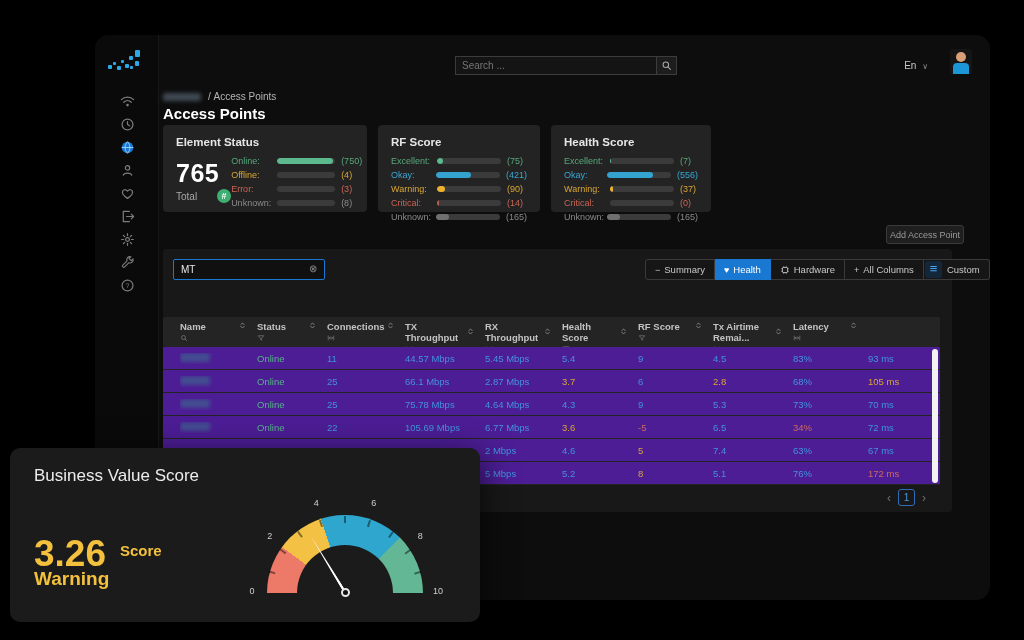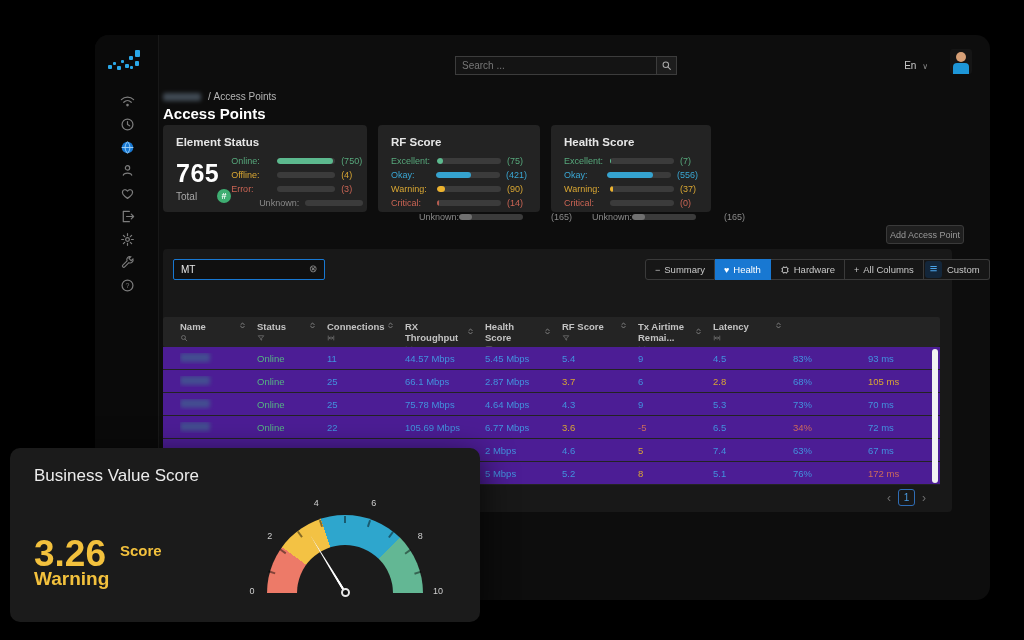--- a/index.html
+++ b/index.html
@@ -64,21 +64,21 @@
   .legend-label { width:46px; }
   .bar-track { height:6px; background:#3b3b3b; border-radius:3px; overflow:hidden; flex:0 0 auto; }
   #card-element .bar-track { width:58px; }
   #card-rf .bar-track, #card-health .bar-track { width:64px; }
   .bar-fill { height:6px; border-radius:3px; }
   .legend-count { margin-left:6px; }
   .s-ok { color:#57a87c; }   .f-ok { background:#5cb98e; }
   .s-info { color:#3aa7d4; } .f-info { background:#35a3cf; }
   .s-warn { color:#d9a733; } .f-warn { background:#ecb22e; }
   .s-bad { color:#c96454; }  .f-bad { background:#b85c50; }
-  .s-dim { color:#8a8a8a;margin-left:28px; }  .f-dim { background:#707070; }
+  .s-dim { color:#8a8a8a; }  .f-dim { background:#707070; }
 
   .add-btn { position:absolute; left:791px; top:190px; width:78px; height:19px;
     background:#1f1f1f; border:1px solid #3a3a3a; border-radius:3px; color:#9a9a9a;
     font-size:9px; cursor:pointer; font-family:inherit; }
 
   
   .panel { position:absolute; left:68px; top:214px; width:789px; height:263px;
     background:#181818; border-radius:4px; }
   .filter-input { position:absolute; left:10px; top:10px; width:152px; height:21px;
     background:#101010; border:1px solid #1878d2; border-radius:2px; color:#e8e8e8;
@@ -445,20 +445,28 @@
             </svg></span></div>
         <div class="th"><div class="th-top">
             <span>Connections</span>
             <span class="sort"><svg viewBox="0 0 16 16">
                 <path d="M5 6.5 8 3.5l3 3M5 9.5l3 3 3-3" stroke="currentColor" fill="none" stroke-width="1.6" stroke-linecap="round" stroke-linejoin="round"></path>
               </svg></span>
           </div><span class="flt"><svg viewBox="0 0 16 16">
               <path d="M2.5 4v8M13.5 4v8M4.5 8h7M6.5 6 4.5 8l2 2M9.5 6l2 2-2 2" stroke="currentColor" fill="none" stroke-width="1.4" stroke-linecap="round" stroke-linejoin="round"></path>
             </svg></span></div>
         <div class="th"><div class="th-top">
+            <span>TX Throughput</span>
+            <span class="sort"><svg viewBox="0 0 16 16">
+                <path d="M5 6.5 8 3.5l3 3M5 9.5l3 3 3-3" stroke="currentColor" fill="none" stroke-width="1.6" stroke-linecap="round" stroke-linejoin="round"></path>
+              </svg></span>
+          </div><span class="flt"><svg viewBox="0 0 16 16">
+              <path d="M2.5 4v8M13.5 4v8M4.5 8h7M6.5 6 4.5 8l2 2M9.5 6l2 2-2 2" stroke="currentColor" fill="none" stroke-width="1.4" stroke-linecap="round" stroke-linejoin="round"></path>
+            </svg></span></div>
+        <div class="th"><div class="th-top">
             <span>RX Throughput</span>
             <span class="sort"><svg viewBox="0 0 16 16">
                 <path d="M5 6.5 8 3.5l3 3M5 9.5l3 3 3-3" stroke="currentColor" fill="none" stroke-width="1.6" stroke-linecap="round" stroke-linejoin="round"></path>
               </svg></span>
           </div><span class="flt"><svg viewBox="0 0 16 16">
               <path d="M2.5 4v8M13.5 4v8M4.5 8h7M6.5 6 4.5 8l2 2M9.5 6l2 2-2 2" stroke="currentColor" fill="none" stroke-width="1.4" stroke-linecap="round" stroke-linejoin="round"></path>
             </svg></span></div>
         <div class="th"><div class="th-top">
             <span>Health Score</span>
             <span class="sort"><svg viewBox="0 0 16 16">

